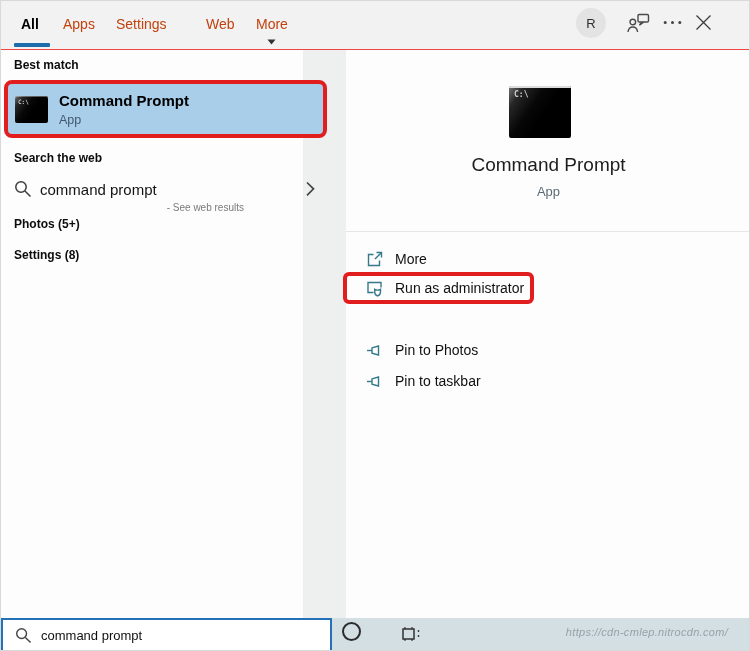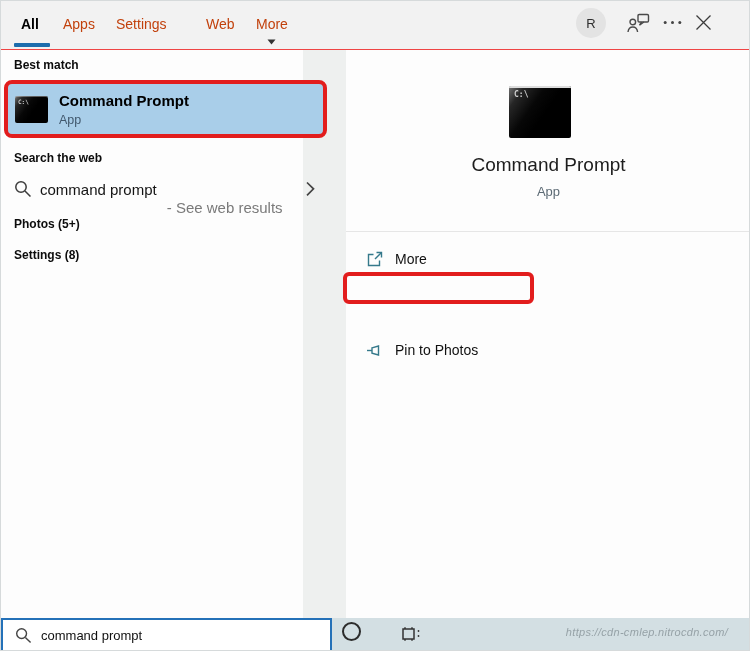--- a/index.html
+++ b/index.html
@@ -34,21 +34,21 @@
   .cmd-icon .prompt{position:absolute;top:2px;left:3px;color:#cfcfcf;font-family:"DejaVu Sans Mono",monospace;font-weight:bold;}
   .cmd-small{width:33px;height:27px;}
   .cmd-small .prompt{font-size:6px;}
   .cmd-large{position:absolute;left:163px;top:36px;width:62px;height:52px;}
   .cmd-large .prompt{font-size:8px;top:4px;left:5px;}
   .cmd-large::before{content:"";position:absolute;top:0;left:0;right:0;height:2px;background:#ddd;border-radius:2px 2px 0 0;}
   
   .web-row{position:absolute;left:0;top:124px;width:331px;height:30px;display:flex;align-items:center;
     padding-left:13px;box-sizing:border-box;gap:8px;cursor:default;}
   .web-query{font-size:15px;color:#141414;}
-  .web-hint{font-size:15px;color:#7a7a7a;margin-left:2px;margin-top:37px;}
+  .web-hint{font-size:10px;color:#7a7a7a;margin-left:2px;margin-top:37px;}
   .web-chevron{margin-left:auto;margin-right:16px;display:flex;align-items:center;}
   
   .app-title{position:absolute;left:0;top:104px;width:100%;text-align:center;font-size:19px;color:#1d1d1d;}
   .app-sub{position:absolute;left:0;top:134px;width:100%;text-align:center;font-size:13px;color:#5c6a74;}
   .divider{position:absolute;left:0;top:181px;width:100%;height:1px;background:#e6e6e6;}
   .action-row{position:absolute;left:20px;height:28px;display:flex;align-items:center;gap:12px;
     font-size:14px;color:#101010;cursor:default;white-space:nowrap;}
   .annotation-run{position:absolute;left:-3px;top:222px;width:191px;height:32px;border:4px solid #e21d1d;
     border-radius:6px;box-sizing:border-box;pointer-events:none;}
   
@@ -156,33 +156,51 @@
       <span>
         <svg width="17" height="17" viewBox="0 0 17 17" fill="none" stroke="#35798b" stroke-width="1.4">
           <path d="M13.5 9.5v5h-11v-11h5"></path>
             <path d="M10.5 1.5h5v5"></path>
             <path d="M15.5 1.5L9 8"></path>
         </svg>
       </span>
       <span>More</span>
     </div>
 
+    <div class="action-row" style="top:224px">
+      <span>
+        <svg width="17" height="17" viewBox="0 0 17 17" fill="none" stroke="#35798b" stroke-width="1.4">
+          <path d="M15 7.5v-5H2v10h5.5"></path>
+          <path d="M8.7 9.3c1 .6 1.9.8 2.9.8s1.9-.2 2.9-.8v2.6c0 2-1.3 3.4-2.9 4-1.6-.6-2.9-2-2.9-4z"></path>
+        </svg>
+      </span>
+      <span>Run as administrator</span>
+    </div>
     <div class="annotation-run"></div>
 
 
     <div class="action-row" style="top:286px">
       <span>
         <svg width="17" height="17" viewBox="0 0 17 17" fill="none" stroke="#35798b" stroke-width="1.4">
           <path d="M1 8.5h5"></path>
             <path d="M6 5.8L12.5 4v9L6 11.2z"></path>
         </svg>
       </span>
       <span>Pin to Photos</span>
     </div>
 
+    <div class="action-row" style="top:317px">
+      <span>
+        <svg width="17" height="17" viewBox="0 0 17 17" fill="none" stroke="#35798b" stroke-width="1.4">
+          <path d="M1 8.5h5"></path>
+            <path d="M6 5.8L12.5 4v9L6 11.2z"></path>
+        </svg>
+      </span>
+      <span>Pin to taskbar</span>
+    </div>
   </div>
 
   <div class="bottom-bar">
     <div class="search-box">
       <span>
         <svg width="17" height="17" viewBox="0 0 18 18" fill="none" stroke="#454545" stroke-width="1.5">
           <circle cx="7" cy="7" r="5.2"></circle>
             <path d="M11 11l5.5 5.5"></path>
         </svg>
       </span>

